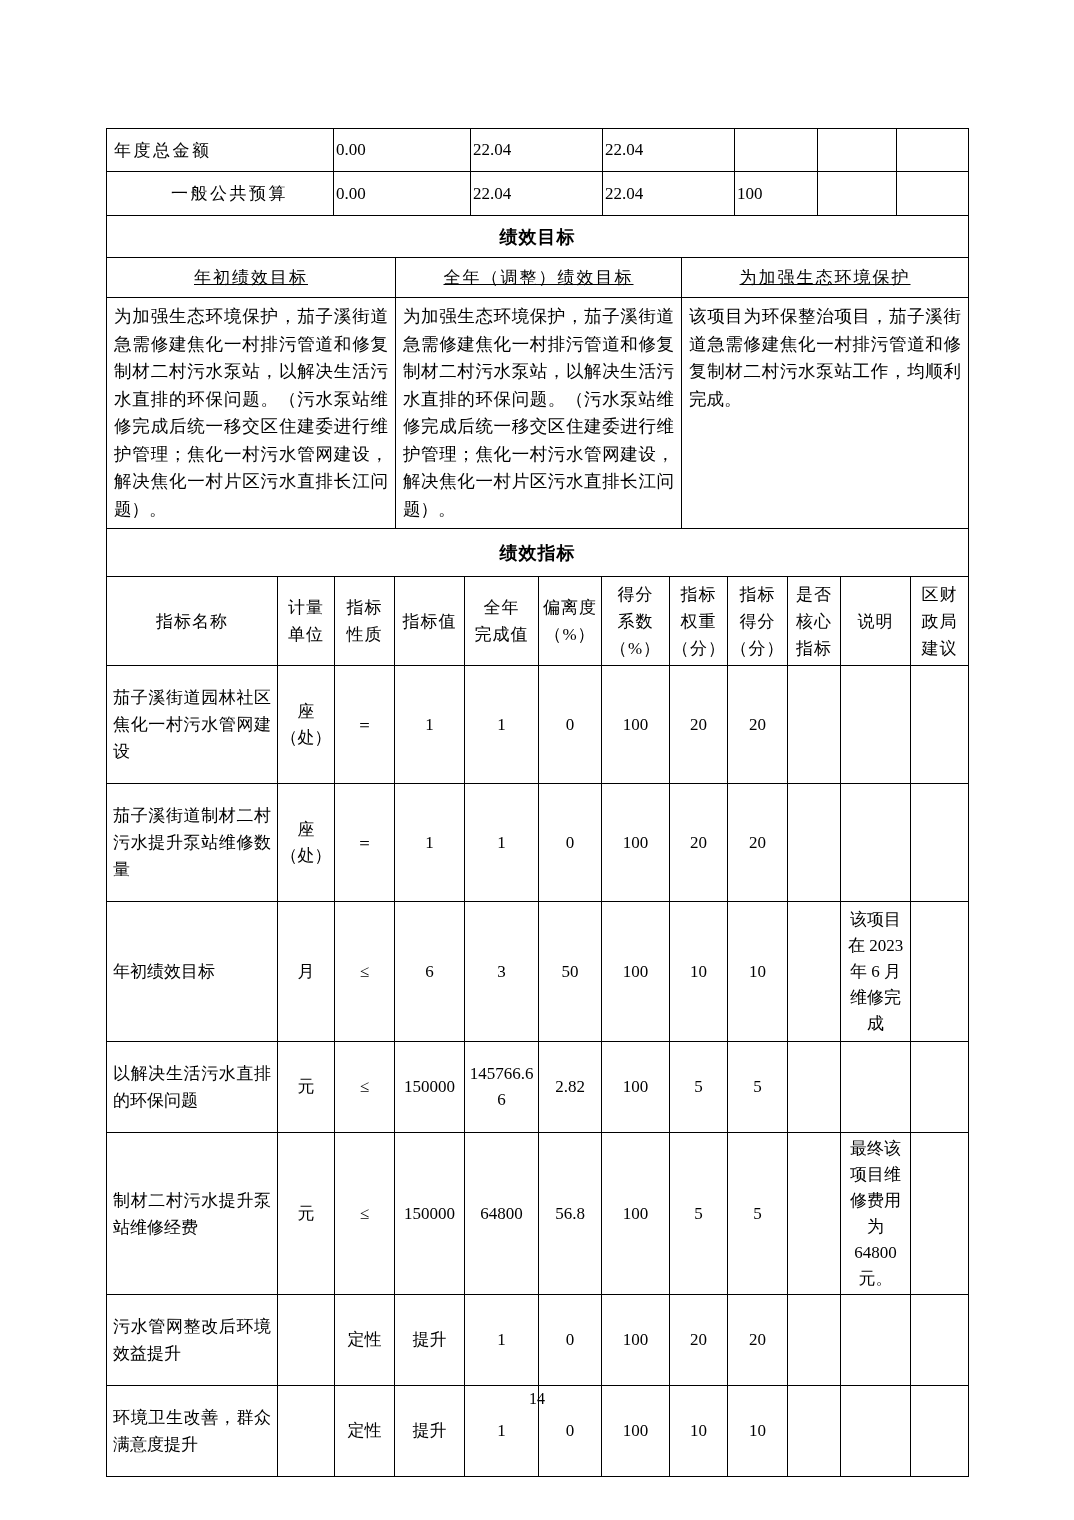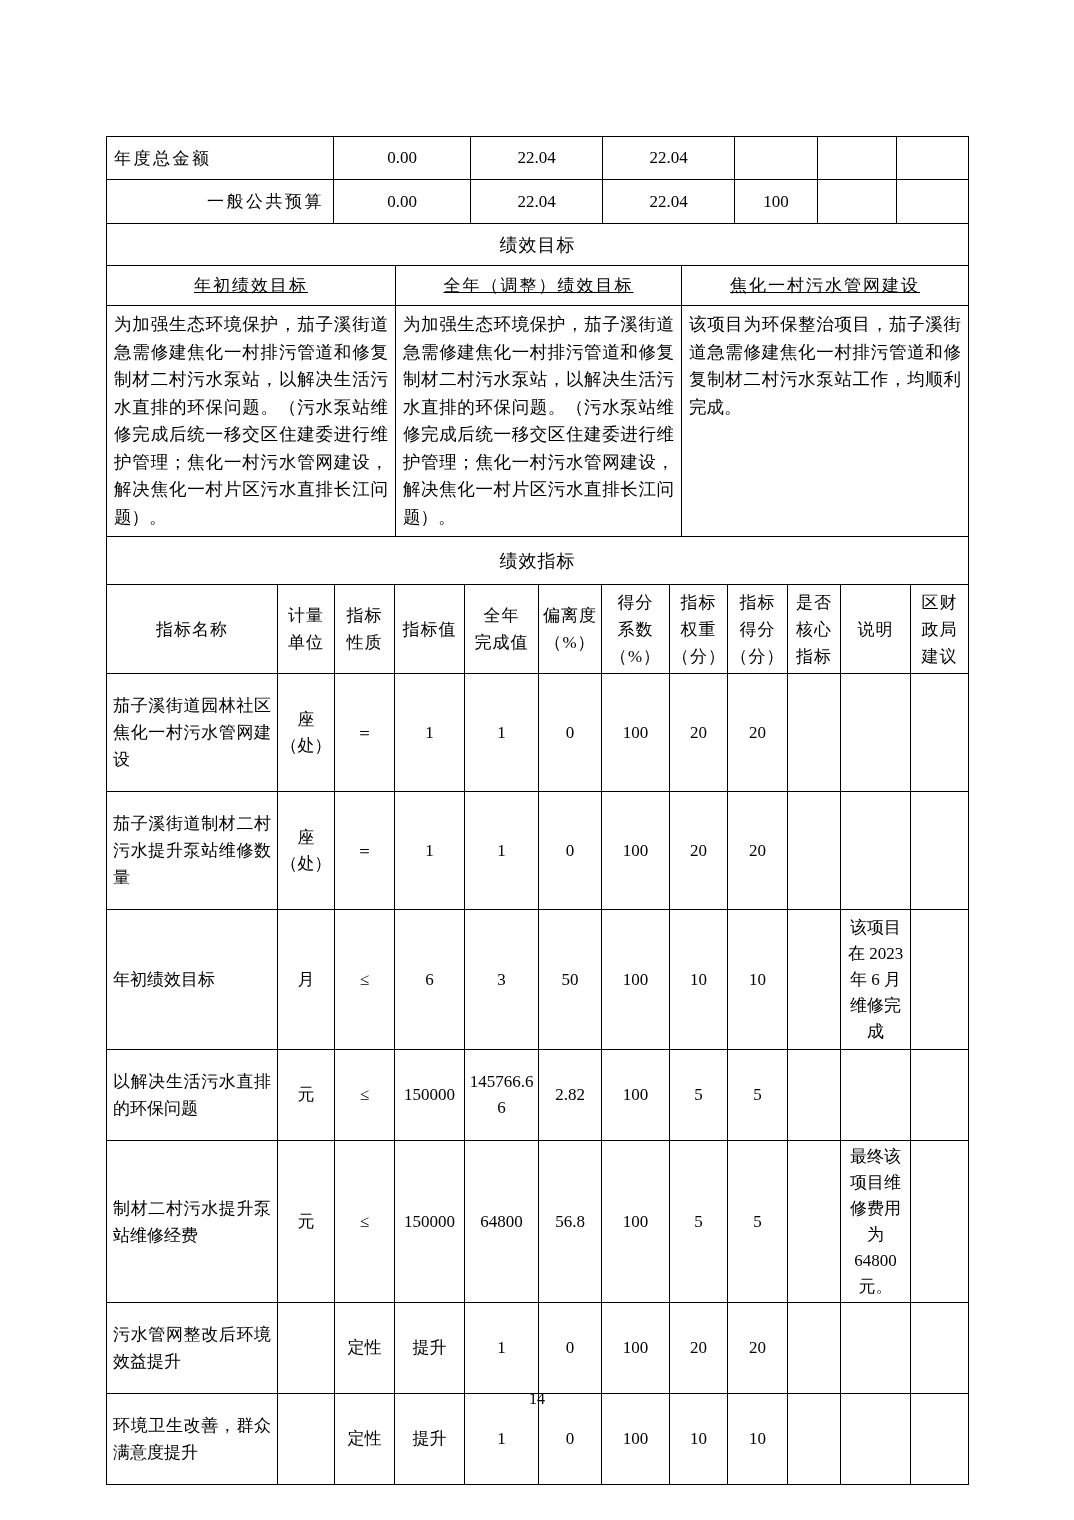--- a/index.html
+++ b/index.html
@@ -15,52 +15,51 @@
   .sheet {
     position: absolute;
     left: 106px;
     top: 128px;
     width: 862px;
   }
   table {
     border-collapse: collapse;
     table-layout: fixed;
     width: 862px;
-    margin-top: 8px;
   }
   table + table { margin-top: -1px; }
   td, th {
     border: 1px solid #000000;
     font-weight: normal;
     font-size: 17px;
     vertical-align: middle;
     padding: 2px;
     overflow: hidden;
     box-sizing: border-box;
   }
   .section-title {
-    font-weight: normal;
+    font-weight: bold;
     font-size: 18px;
     text-align: center;
     letter-spacing: 1px;
   }
-  .center { text-align: center; }
+  .center { }
   .pre {
     text-align: center;
     white-space: pre-line;
     word-break: break-all;
     line-height: 26px;
   }
   .sum-label {
     text-align: left;
     letter-spacing: 2.5px;
   }
   .ind-0 { padding-left: 7px; }
   .ind-1 { padding-left: 21px; }
-  .ind-2 { padding-left: 100px; }
+  .ind-2 { padding-left: 64px; }
   .goal-hdr {
     text-align: center;
     letter-spacing: 2px;
     text-decoration: underline;
   }
   .goal-text {
     vertical-align: top;
     text-align: justify;
     padding: 5px 7px 5px 7px;
     line-height: 27.5px;
@@ -130,21 +129,21 @@
         <col style="width:286px">
         <col style="width:287px">
     </colgroup>
     <tbody>
         <tr style="height:42px">
       <th colspan="3" class="section-title">绩效目标</th>
     </tr>
     <tr style="height:40px">
       <td class="goal-hdr">年初绩效目标</td>
       <td class="goal-hdr">全年（调整）绩效目标</td>
-      <td class="goal-hdr">焦化一村污水管网建设</td>
+      <td class="goal-hdr">为加强生态环境保护</td>
     </tr>
     <tr style="height:222px">
       <td class="goal-text">为加强生态环境保护，茄子溪街道急需修建焦化一村排污管道和修复制材二村污水泵站，以解决生活污水直排的环保问题。（污水泵站维修完成后统一移交区住建委进行维护管理；焦化一村污水管网建设，解决焦化一村片区污水直排长江问题）。</td>
       <td class="goal-text">为加强生态环境保护，茄子溪街道急需修建焦化一村排污管道和修复制材二村污水泵站，以解决生活污水直排的环保问题。（污水泵站维修完成后统一移交区住建委进行维护管理；焦化一村污水管网建设，解决焦化一村片区污水直排长江问题）。</td>
       <td class="goal-text">该项目为环保整治项目，茄子溪街道急需修建焦化一村排污管道和修复制材二村污水泵站工作，均顺利完成。</td>
     </tr>
   </tbody>
     </table>
 
   <table>

